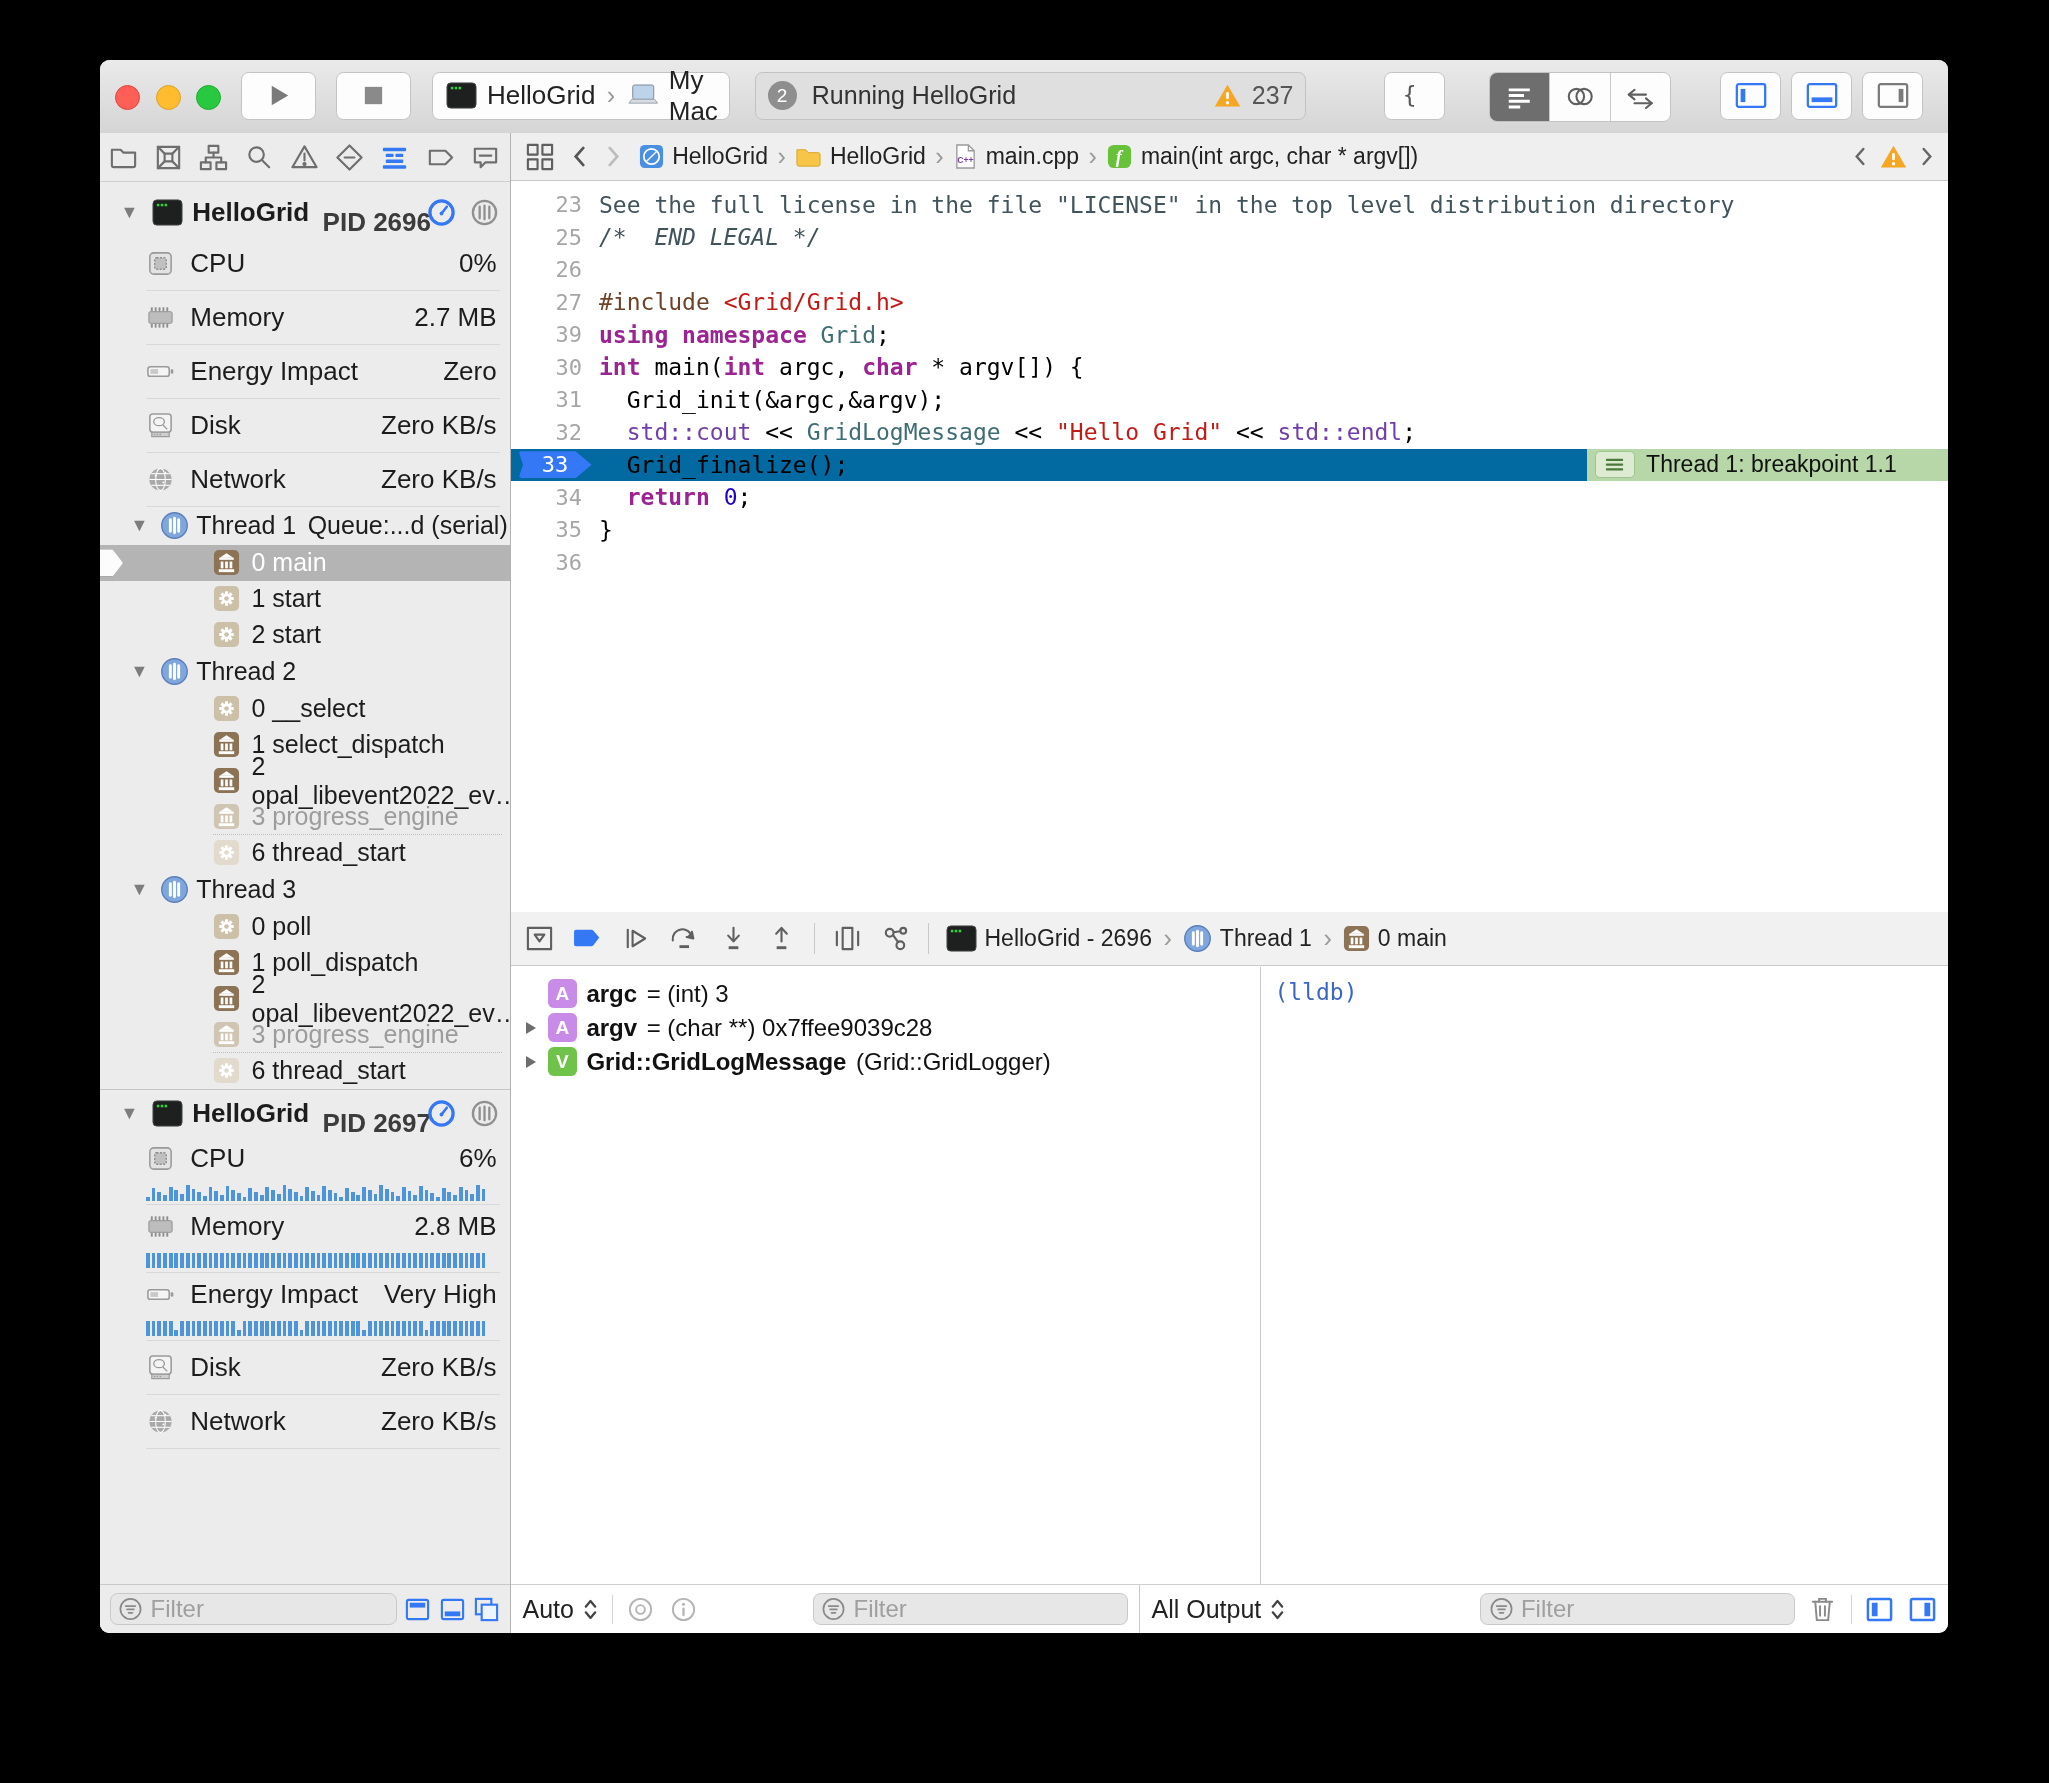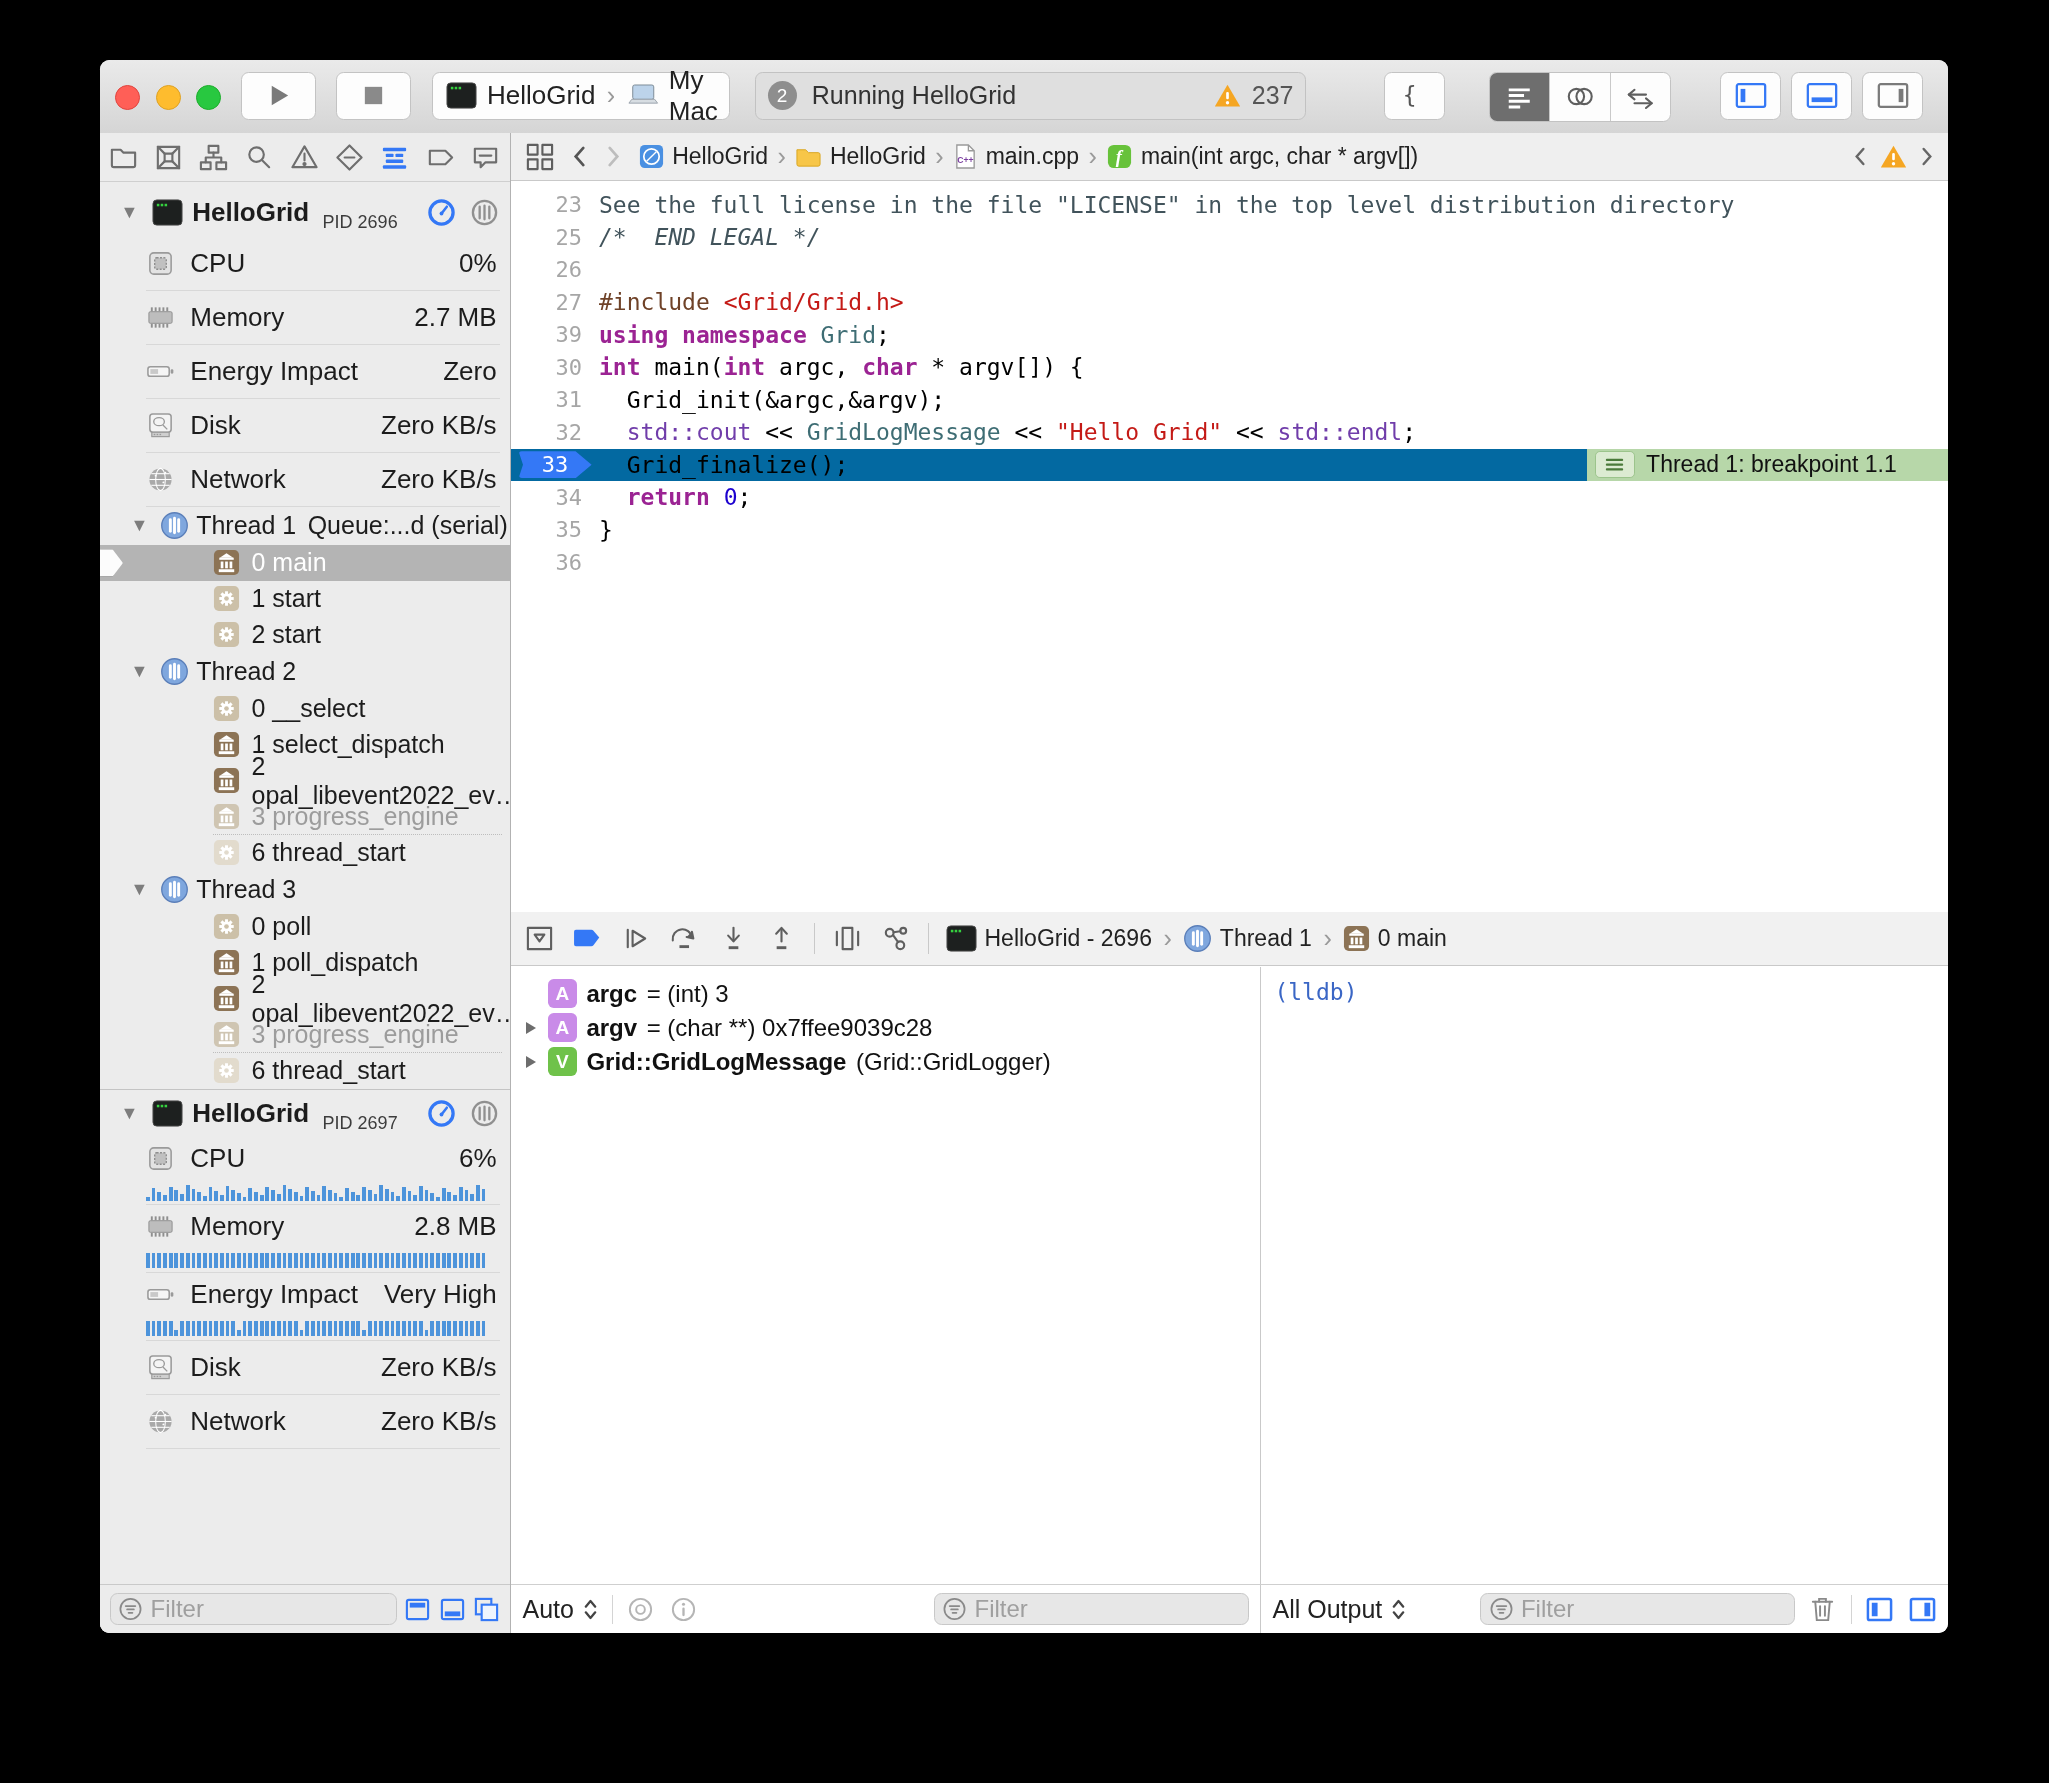--- a/index.html
+++ b/index.html
@@ -34,21 +34,21 @@
   .ptoggle{width:61px;}
   .ic{display:inline-flex;align-items:center;justify-content:center;}
   
   .navigator{position:absolute;left:0;top:73px;width:411px;bottom:0;background:#ececec;
     border-right:1px solid #b2b2b2;box-sizing:border-box;}
   .navtabs{height:48px;border-bottom:1px solid #cfcfcf;display:flex;align-items:center;padding:0 7.6px;gap:14.3px;}
   .navtab{width:31px;height:34px;display:flex;align-items:center;justify-content:center;}
   .navtree{position:absolute;top:48px;left:0;right:0;bottom:49px;overflow:hidden;font-size:25px;color:#1c1c1c;}
   .prochdr{height:48px;display:flex;align-items:center;padding-left:17px;gap:9.6px;position:relative;}
   .prochdr .nm{font-weight:bold;font-size:26px;}
-  .prochdr .pid{font-weight:normal;color:#3c3c3c;font-size:18px;margin-left:3.8px;margin-top:20px;}
+  .prochdr .pid{font-weight:bold;color:#3c3c3c;font-size:26px;margin-left:3.8px;margin-top:20px;}
   .prochdr .right{position:absolute;right:11.5px;display:flex;gap:13.4px;align-items:center;}
   .p2top{border-top:1px solid #c4c4c4;}
   .statrow{display:flex;align-items:center;padding-left:46px;position:relative;}
   .statrow .lbl{margin-left:15.3px;font-size:26px;}
   .statrow .val{position:absolute;right:13.4px;font-size:26px;color:#1c1c1c;}
   .graph{display:flex;align-items:flex-end;gap:1.9px;padding:0 11.5px 3.8px 46px;height:21px;overflow:hidden;}
   .graph i{display:block;width:3.8px;background:#4d94db;}
   .sepline{height:1px;background:#d8d8d8;margin-left:46px;margin-right:9.6px;}
   .disc{color:#7d7d7d;font-size:18px;width:25px;flex:none;text-align:center;}
   .disc::before{content:"\25BC";}
@@ -113,21 +113,21 @@
   .vtri.none{border-left-color:transparent;}
   .vbadge{width:29px;height:29px;border-radius:5.7px;color:#fff;font-weight:bold;font-size:19px;
     display:flex;align-items:center;justify-content:center;flex:none;}
   .vname{font-weight:bold;}
   .console{flex:1;background:#fff;padding:11.5px 0 0 13.4px;
     font-family:"DejaVu Sans Mono","Liberation Mono",monospace;font-size:23px;}
   .prompt{color:#3a66c5;}
   
   .bottombars{position:absolute;left:0;right:0;bottom:0;height:49px;display:flex;
     border-top:1px solid #cfcfcf;background:#fff;box-sizing:border-box;}
-  .varsbar{width:750px;border-right:1px solid #c9c9c9;box-sizing:border-box;display:flex;
+  .varsbar{width:629px;border-right:1px solid #c9c9c9;box-sizing:border-box;display:flex;
     align-items:center;padding:0 11.5px;gap:13.4px;font-size:25px;color:#222;}
   .consolebar{flex:1;display:flex;align-items:center;padding:0 11.5px;gap:13.4px;font-size:25px;color:#222;}
   .vsep{width:1px;height:29px;background:#d4d4d4;}
   .grow{flex:1;}
   .scopebtn{display:flex;align-items:center;gap:7.6px;}
 </style>
 </head>
 <body>
 
 <div class="window">

